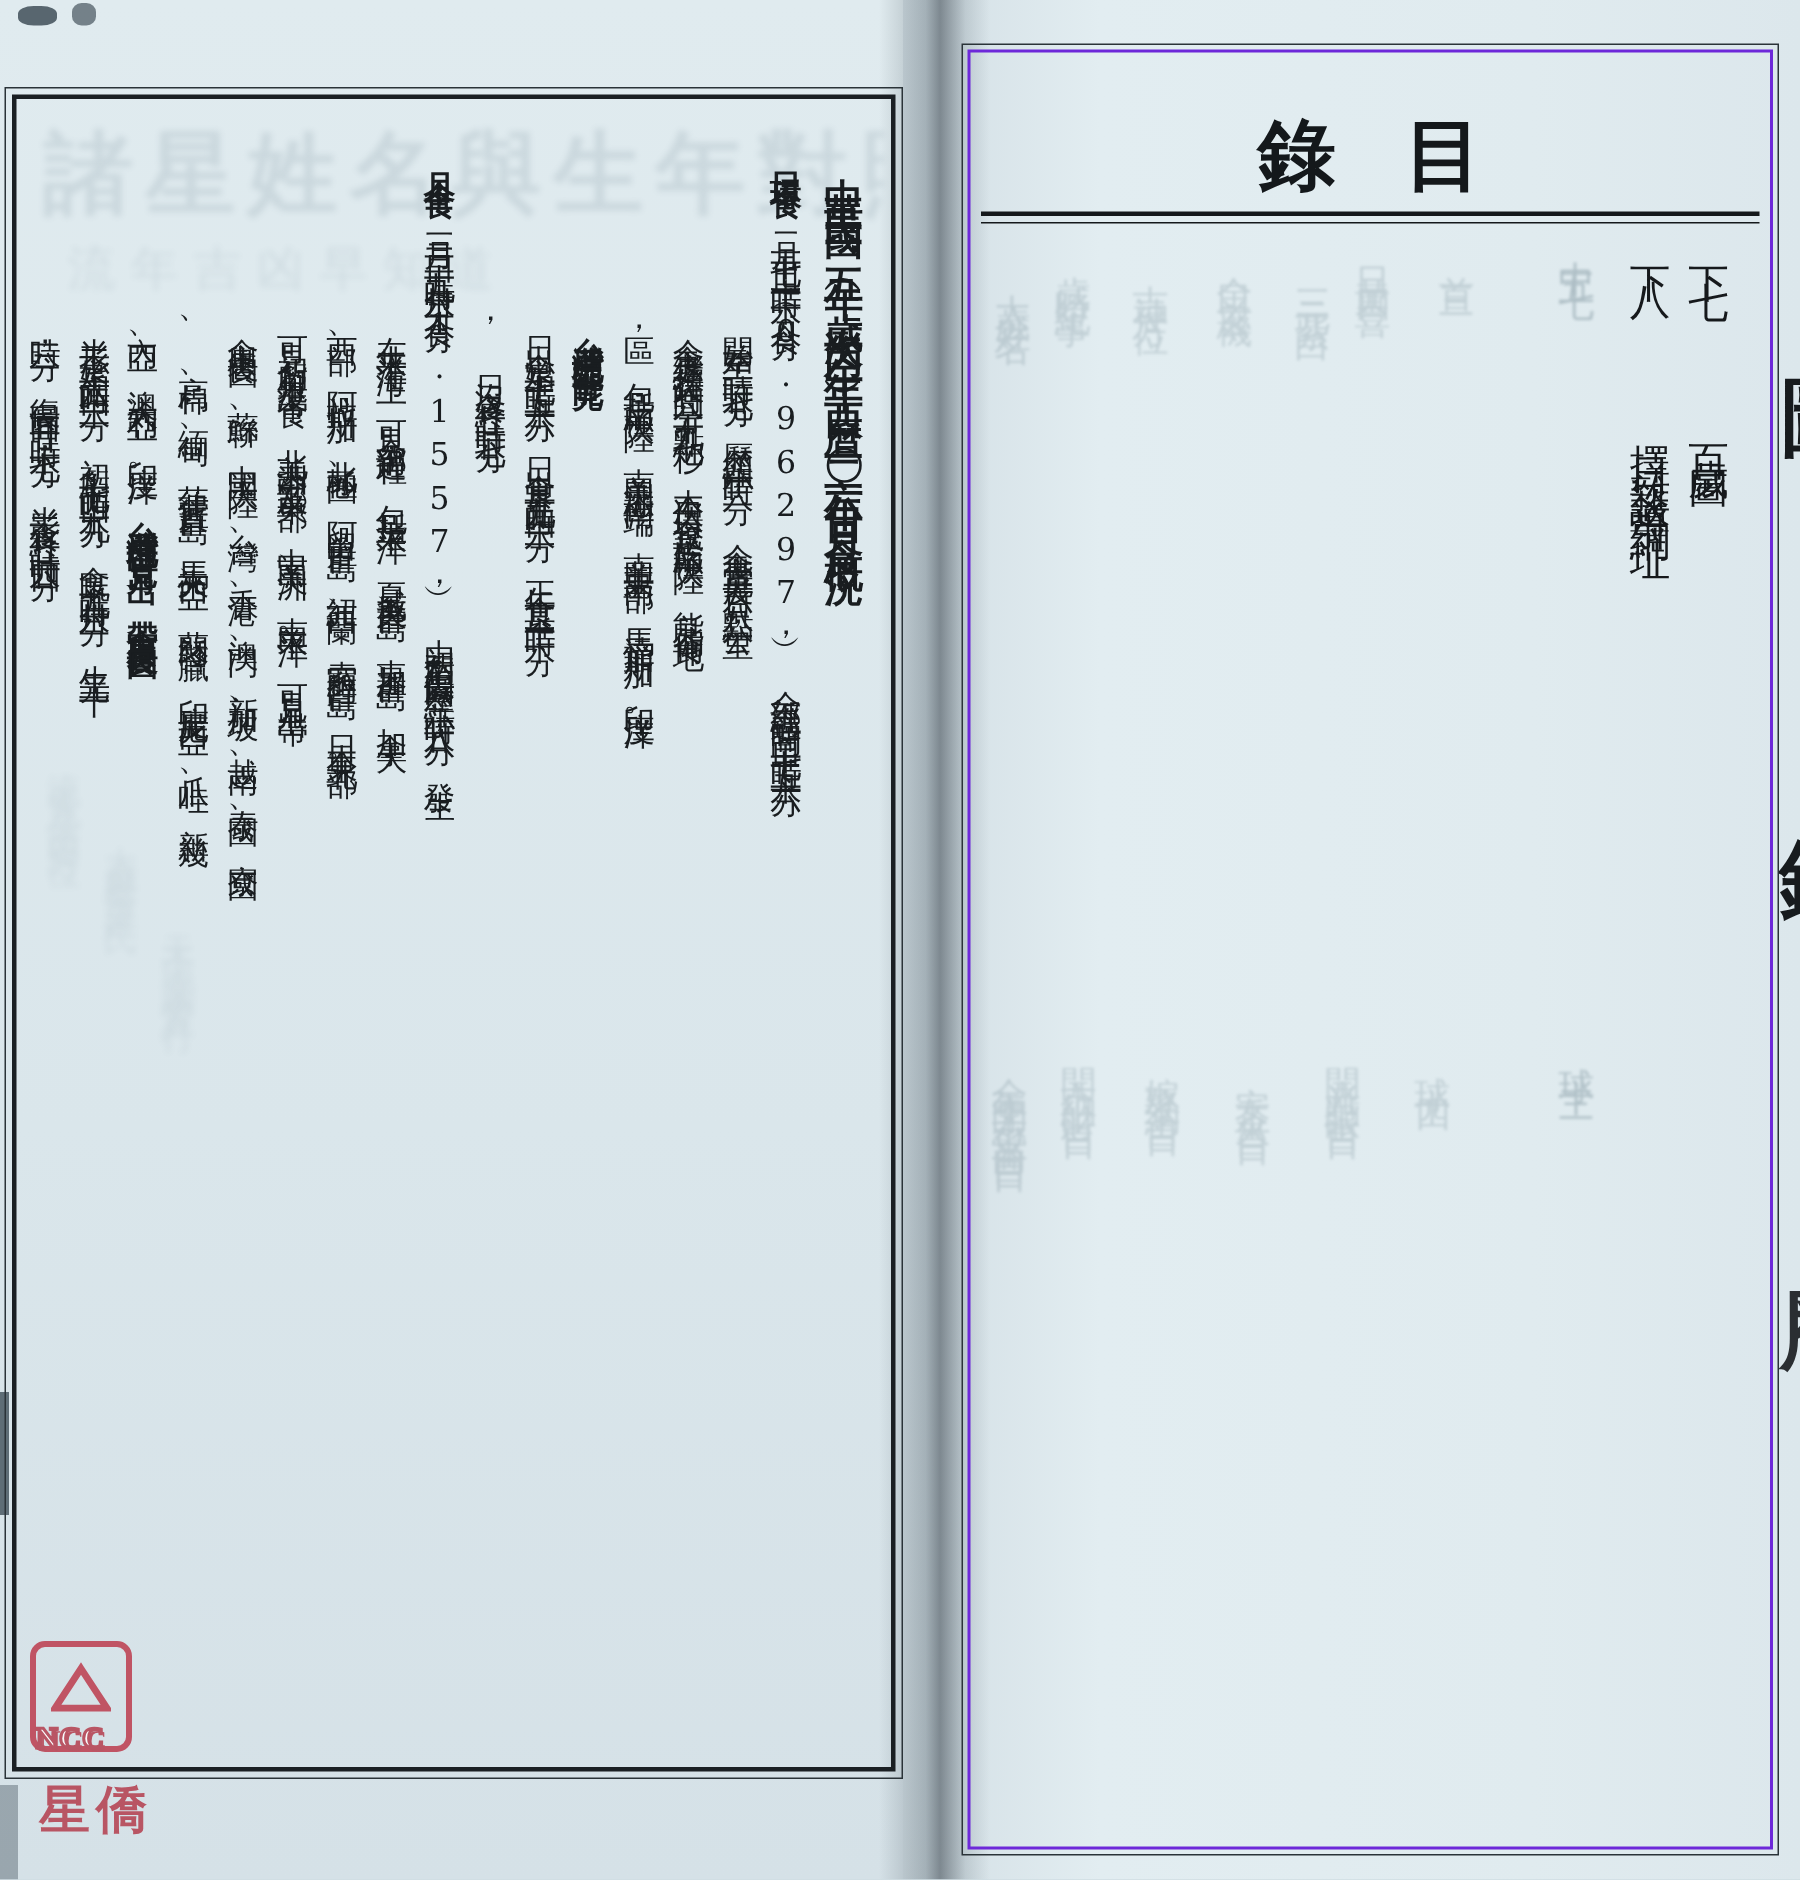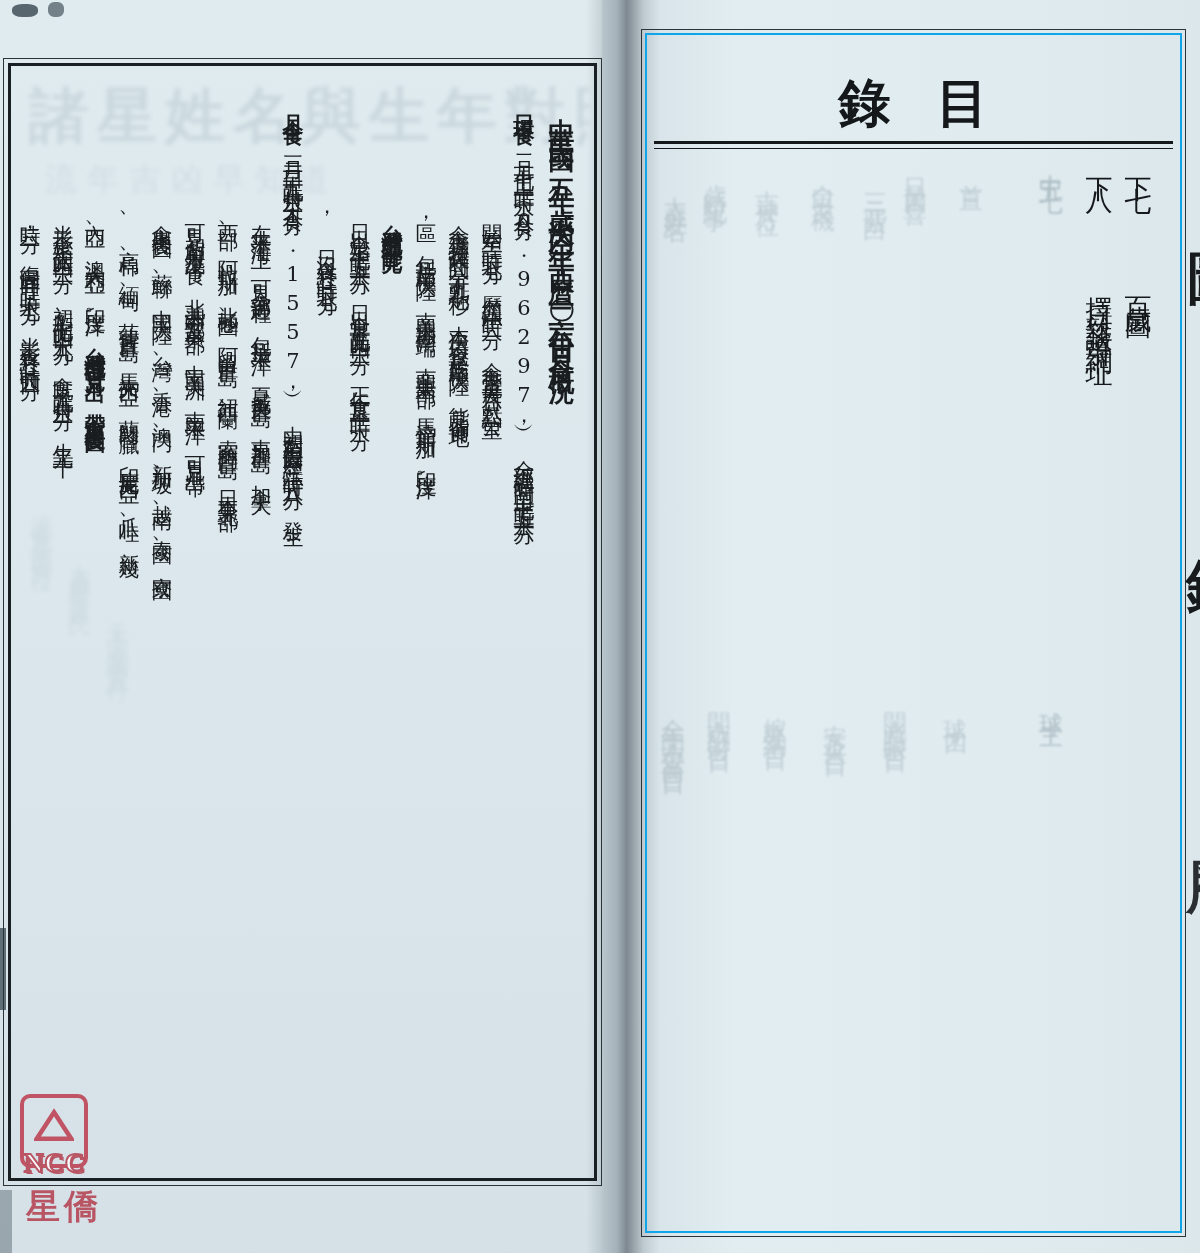--- a/index.html
+++ b/index.html
@@ -67,21 +67,21 @@
   #ghost-rl-1{left:292px;top:664px;}
   #ghost-rl-2{left:232px;top:658px;}
   #ghost-rl-3{left:172px;top:670px;}
   #ghost-rl-4{left:112px;top:664px;}
   #ghost-rl-5{left:56px;top:658px;}
   #ghost-rl-6{left:10px;top:664px;}
 
   
   #toc-frame{
     position:absolute;left:645px;top:33px;width:537px;height:1200px;
-    border:2px solid #0ea5e9;outline:1px solid #2a3338;outline-offset:3px;
+    border:2px solid #6d28d9;outline:1px solid #2a3338;outline-offset:3px;
     box-sizing:border-box;
   }
   #toc-title{
     position:absolute;top:34px;left:0;width:100%;text-align:center;
     font-size:52px;font-weight:700;letter-spacing:46px;text-indent:46px;color:#14181b;
   }
   #toc-divider{position:absolute;left:7px;right:7px;top:106px;height:4px;
     border-top:3px solid #14181b;border-bottom:1px solid #14181b;}
   #toc-entries{position:absolute;top:122px;right:24px;display:flex;flex-direction:row-reverse;gap:3px;}
   .toc-col{writing-mode:vertical-rl;text-orientation:upright;width:36px;
@@ -94,21 +94,21 @@
     font-family:"DejaVu Serif","Liberation Serif",serif;}
   #edge-frag-0{top:240px;}
   #edge-frag-1{top:548px;}
   #edge-frag-2{top:850px;opacity:.9;}
 
   
   #ncc-logo{position:absolute;left:18px;top:1092px;width:90px;height:161px;opacity:.85;z-index:9;}
   #logo-square{position:absolute;left:2px;top:2px;width:60px;height:66px;
     border:4px solid #bd3c4e;border-radius:10px;}
   #logo-square svg{display:block;margin:10px auto 0 auto;}
-  #logo-acronym{position:absolute;left:6px;top:56px;font-size:27px;font-weight:700;
+  #logo-acronym{position:absolute;left:6px;top:56px;font-size:20px;font-weight:700;
     color:#ffffff;-webkit-text-stroke:2px #b43d4d;text-shadow:2px 2px 0 #b43d4d;letter-spacing:1px;
     font-family:"Liberation Serif","DejaVu Serif",serif;text-align:right;}
   #logo-name{position:absolute;left:8px;top:92px;font-size:34px;font-weight:700;
     color:#b43d4d;letter-spacing:4px;}
 </style>
 </head>
 <body>
 
 <div class="page" id="left-paper"></div>
 <div class="page" id="right-paper"></div>

